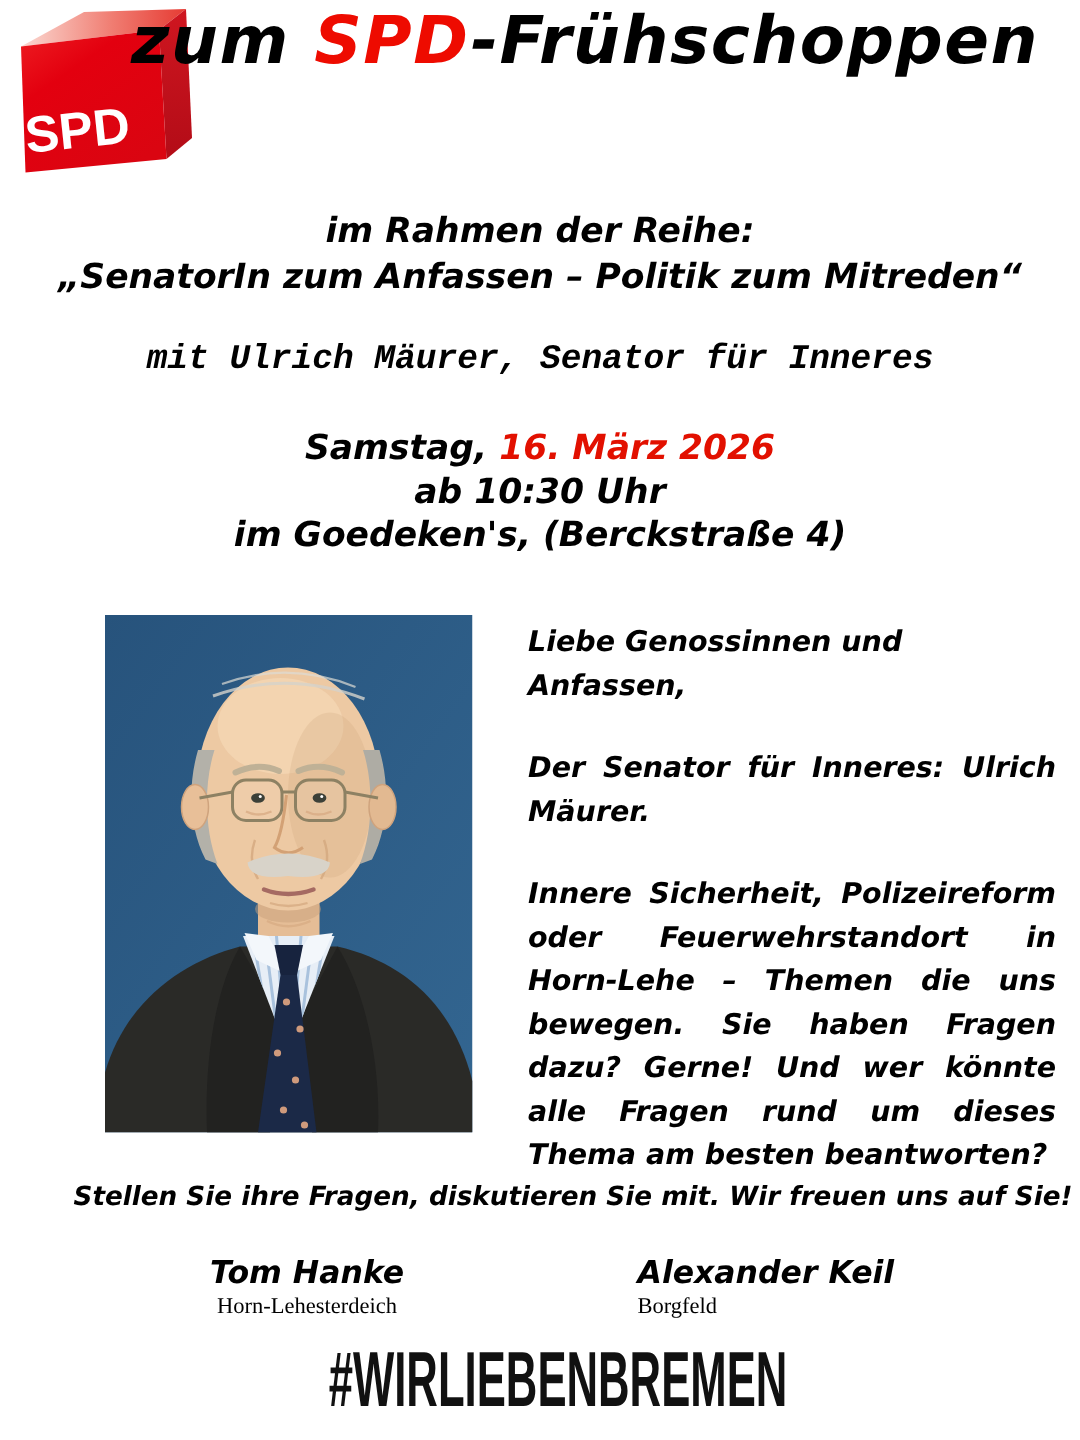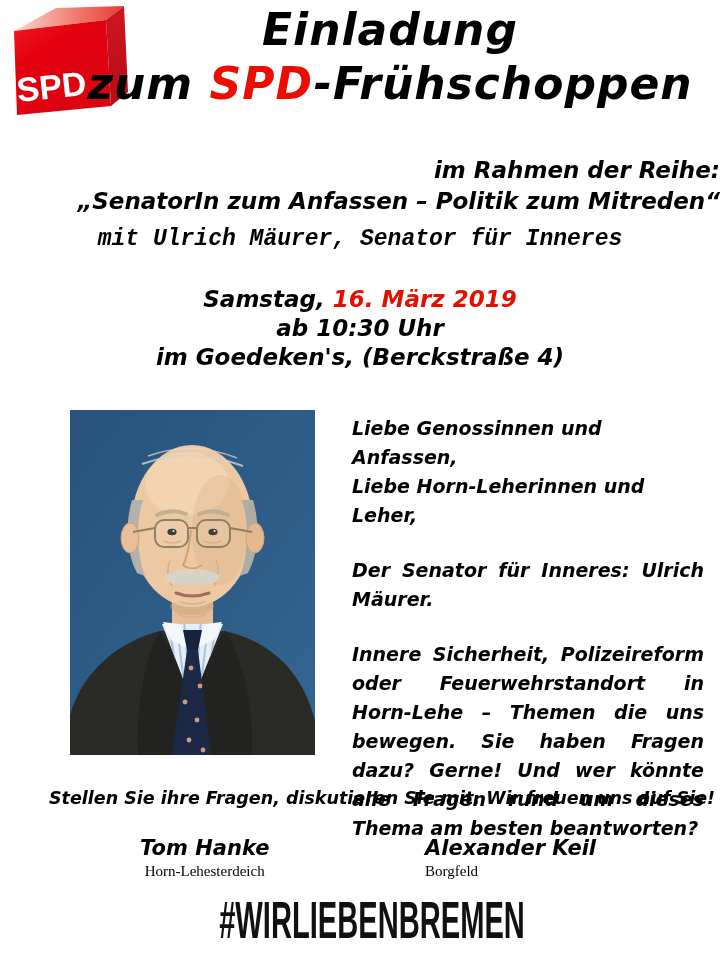--- a/index.html
+++ b/index.html
@@ -11,21 +11,21 @@
   .script { font-family:"DejaVu Sans", sans-serif; font-style:italic; font-weight:bold; }
 
   .logo { position:absolute; left:8px; top:4px; width:122px; height:118px; }
 
   .title-block { position:absolute; top:2px; left:60px; right:0; text-align:center; }
   .title-line1 { font-size:44px; line-height:56px; letter-spacing:1px; }
   .title-line2 { font-size:44px; line-height:52px; letter-spacing:1px; }
   .accent-red { color:#ee0b00; }
   .date-red   { color:#e21000; }
 
-  .series-block { position:absolute; top:155px; left:0; right:0; text-align:right;
+  .series-block { position:absolute; top:139px; left:0; right:0; text-align:center;
                   font-size:23px; line-height:31px; }
   .speaker-line { position:absolute; top:226px; left:0; right:0; text-align:center; font-size:23px;font-family:Liberation Mono, monospace; }
   .event-block  { position:absolute; top:285px; left:0; right:0; text-align:center;
                   font-size:23px; line-height:29px; }
 
   .photo-frame { position:absolute; left:70px; top:410px; width:245px; height:345px; }
   .photo-frame svg { display:block; }
 
   .body-col { position:absolute; left:352px; top:414px; width:352px;
               font-size:19px; line-height:29px; }
@@ -71,38 +71,37 @@
         </linearGradient>
       </defs>
       <polygon points="6,27 48,4 116,2 98,16" fill="url(#gTop)"></polygon>
       <polygon points="98,16 116,2 120,88 103,102" fill="url(#gSide)"></polygon>
       <polygon points="6,27 98,16 103,102 9,111" fill="url(#gFront)"></polygon>
       <text x="10" y="98" transform="rotate(-6 10 98)" font-family="Liberation Sans, sans-serif" font-weight="bold" font-size="34" fill="#ffffff">SPD</text>
     </svg>
   </div>
 
   <div class="title-block script">
-    <div class="title-line1">Einladung</div>
     <div class="title-line2">
       <span>zum</span>
       <span class="accent-red">SPD</span><span>-Frühschoppen</span>
     </div>
   </div>
 
   <div class="series-block script">
     <div>im Rahmen der Reihe:</div>
     <div>„SenatorIn zum Anfassen – Politik zum Mitreden“</div>
   </div>
 
   <div class="speaker-line script">mit Ulrich Mäurer, Senator für Inneres</div>
 
   <div class="event-block script">
     <div>
       <span>Samstag,</span>
-      <span class="date-red">16. März 2019</span>
+      <span class="date-red">16. März 2026</span>
     </div>
     <div>ab 10:30 Uhr</div>
     <div>im Goedeken's, (Berckstraße 4)</div>
   </div>
 
   <div class="photo-frame">
     <svg width="245" height="345" viewBox="0 0 245 345">
       <defs>
         <linearGradient id="bgG" x1="0" y1="0" x2="1" y2="1">
           <stop offset="0" stop-color="#27537c"></stop>
@@ -185,21 +184,20 @@
       <path d="M106,183 Q122,189 139,183" stroke="#a56a62" stroke-width="3" fill="none" stroke-linecap="round"></path>
       <path d="M110,192 Q122,196 135,192" stroke="#d3a77e" stroke-width="1.5" fill="none" opacity="0.7"></path>
 
       <path d="M108,204 Q122,211 137,204" stroke="#d3a77e" stroke-width="1.6" fill="none" opacity="0.6"></path>
     </svg>
   </div>
 
   <div class="body-col script">
     <p class="para">
       <span>Liebe Genossinnen und Anfassen,</span><br>
-      <span>Liebe Horn-Leherinnen und Leher,</span>
     </p>
     <p class="para justify">Der Senator für Inneres: Ulrich Mäurer.</p>
     <p class="para justify">Innere Sicherheit, Polizeireform oder Feuerwehrstandort in Horn-Lehe – Themen die uns bewegen. Sie haben Fragen dazu? Gerne! Und wer könnte alle Fragen rund um dieses Thema am besten beantworten?</p>
   </div>
 
   <div class="closing-line script">Stellen Sie ihre Fragen, diskutieren Sie mit. Wir freuen uns auf Sie!</div>
 
   <div class="signer signer-left">
     <div class="signer-name script">Tom Hanke</div>
     <div class="signer-district">Horn-Lehesterdeich</div>

